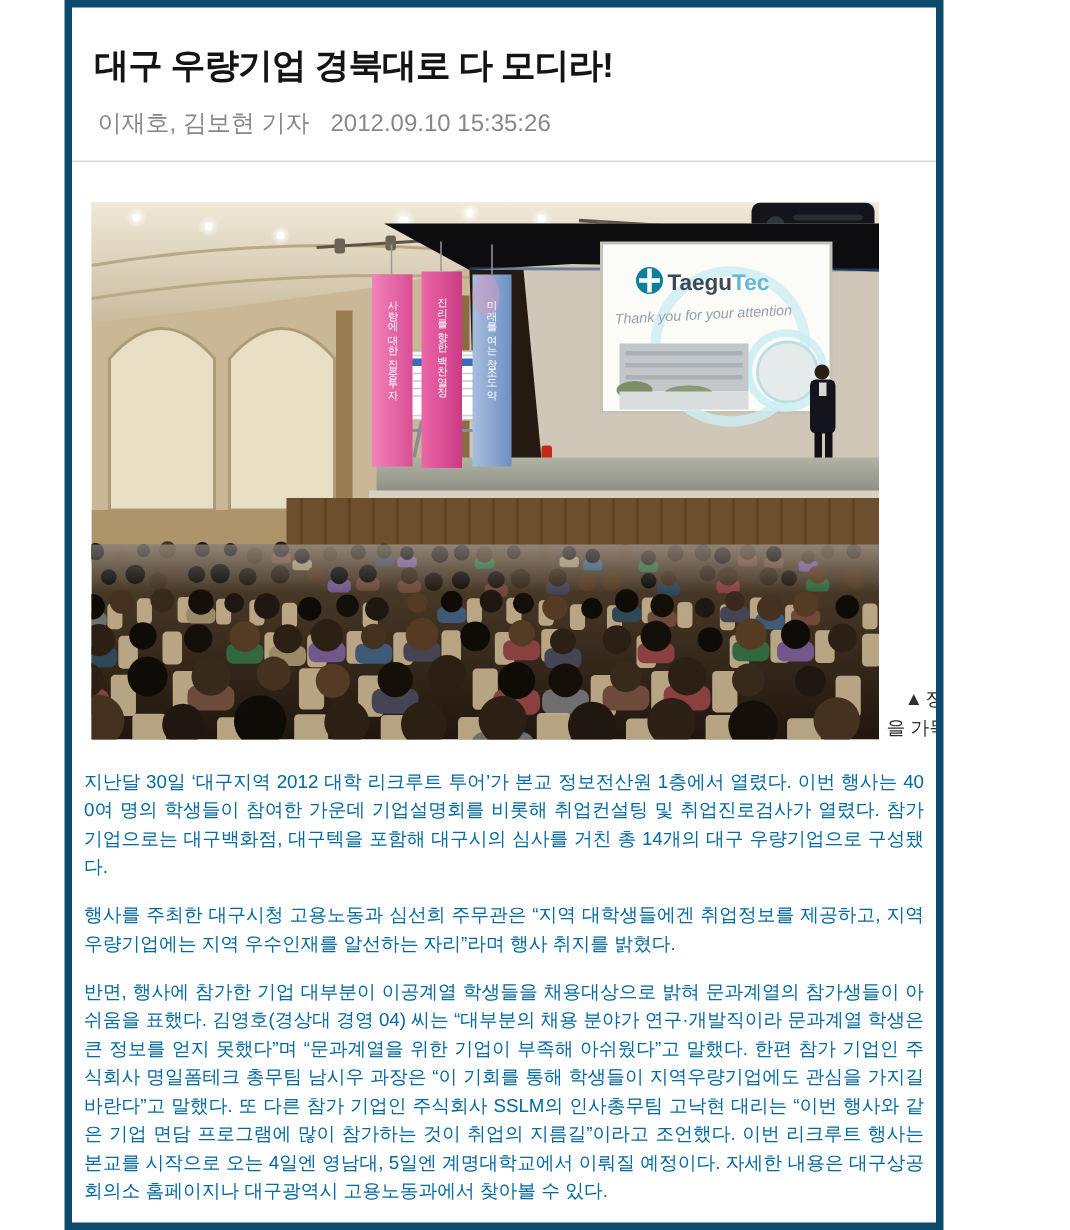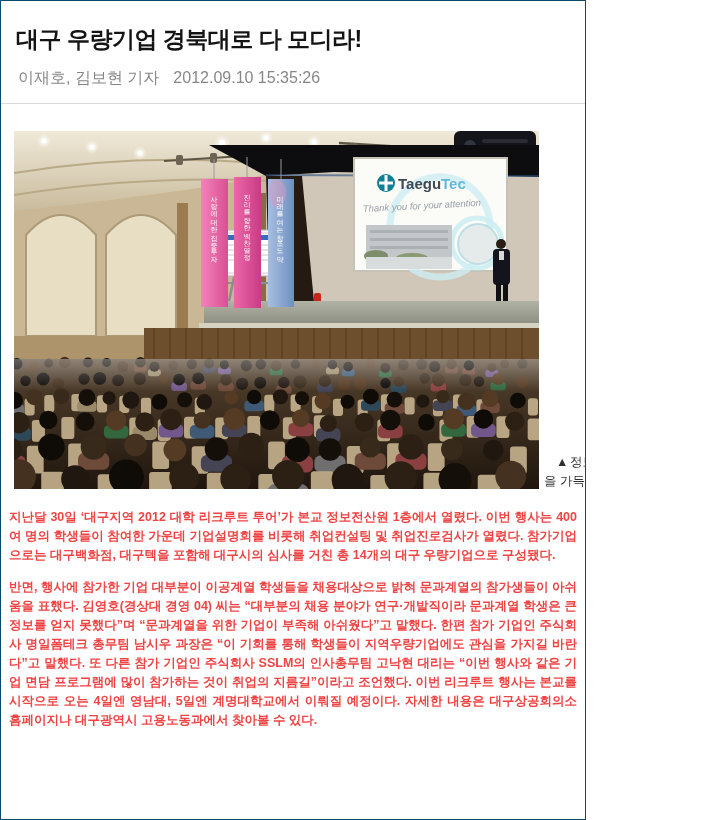--- a/index.html
+++ b/index.html
@@ -1,23 +1,24 @@
 <!DOCTYPE html>
 <html><head>
 <meta charset="utf-8">
 <style>
   html,body{margin:0;padding:0;background:#fff;}
   .page{
     position:relative;
     width:586px;height:820px;
     box-sizing:border-box;
-    border:1px solid #0c4a6e;
+    border:5px solid #0c4a6e;
     background:#fff;
     font-family:"Liberation Sans","DejaVu Sans",sans-serif;
     overflow:hidden;
+    margin-left:43px;
   }
   .title{
     margin:25px 14px 0 15px;
     font-size:23px;line-height:27px;
     font-weight:700;color:#141414;
     letter-spacing:-0.5px;
   }
   .byline{
     margin:15px 0 0 17px;
     font-size:16px;color:#878787;
@@ -31,22 +32,22 @@
   .figure-row{position:relative;height:358px;margin-top:27px;text-decoration:underline;}
   .photo-svg{display:block;margin-left:13px;}
   .caption{
     position:absolute;left:543px;top:322px;width:168px;
     font-size:12.5px;line-height:19px;color:#2e2e2e;
     text-align:justify;word-break:break-all;text-indent:12px;
   }
   .body{padding:0 8px;margin-top:19px;}
   .body p{
     margin:0 0 13px 0;
-    font-size:12.5px;line-height:19px;color:#ef4444;
-    text-align:justify;word-break:break-all;font-weight:bold;
+    font-size:12.5px;line-height:19px;color:#0369a1;
+    text-align:justify;word-break:break-all;
   }
   .p3wrap{position:relative;}
   .redline{
     position:absolute;height:5px;border-radius:3px;
     background:#e02718;opacity:.93;pointer-events:none;
   }
   .redline.a{left:176px;right:-5px;top:33px;transform:rotate(-0.3deg);}
   .redline.b{left:-7px;width:178px;top:52px;transform:rotate(0.25deg);}
 </style>
 </head>
@@ -491,16 +492,17 @@
           <circle cx="496.8288147481293" cy="345.24932241451427" r="15.4906515130264" fill="#44311f"></circle>
         </g>
       <rect x="0" y="228" width="525" height="32" fill="url(#litefade)"></rect>
     </svg>
 
     <div class="caption">▲정보전산원 1층 세미나실을 가득 채운 학생들</div>
   </div>
 
   <div class="body">
     <p>지난달 30일 ‘대구지역 2012 대학 리크루트 투어’가 본교 정보전산원 1층에서 열렸다. 이번 행사는 400여 명의 학생들이 참여한 가운데 기업설명회를 비롯해 취업컨설팅 및 취업진로검사가 열렸다. 참가기업으로는 대구백화점, 대구텍을 포함해 대구시의 심사를 거친 총 14개의 대구 우량기업으로 구성됐다.</p>
+    <p>행사를 주최한 대구시청 고용노동과 심선희 주무관은 “지역 대학생들에겐 취업정보를 제공하고, 지역 우량기업에는 지역 우수인재를 알선하는 자리”라며 행사 취지를 밝혔다.</p>
     <p>반면, 행사에 참가한 기업 대부분이 이공계열 학생들을 채용대상으로 밝혀 문과계열의 참가생들이 아쉬움을 표했다. 김영호(경상대 경영 04) 씨는 “대부분의 채용 분야가 연구·개발직이라 문과계열 학생은 큰 정보를 얻지 못했다”며 “문과계열을 위한 기업이 부족해 아쉬웠다”고 말했다. 한편 참가 기업인 주식회사 명일폼테크 총무팀 남시우 과장은 “이 기회를 통해 학생들이 지역우량기업에도 관심을 가지길 바란다”고 말했다. 또 다른 참가 기업인 주식회사 SSLM의 인사총무팀 고낙현 대리는 “이번 행사와 같은 기업 면담 프로그램에 많이 참가하는 것이 취업의 지름길”이라고 조언했다. 이번 리크루트 행사는 본교를 시작으로 오는 4일엔 영남대, 5일엔 계명대학교에서 이뤄질 예정이다. 자세한 내용은 대구상공회의소 홈페이지나 대구광역시 고용노동과에서 찾아볼 수 있다.</p>
   </div>
 
 </div>
 
 </body></html>

